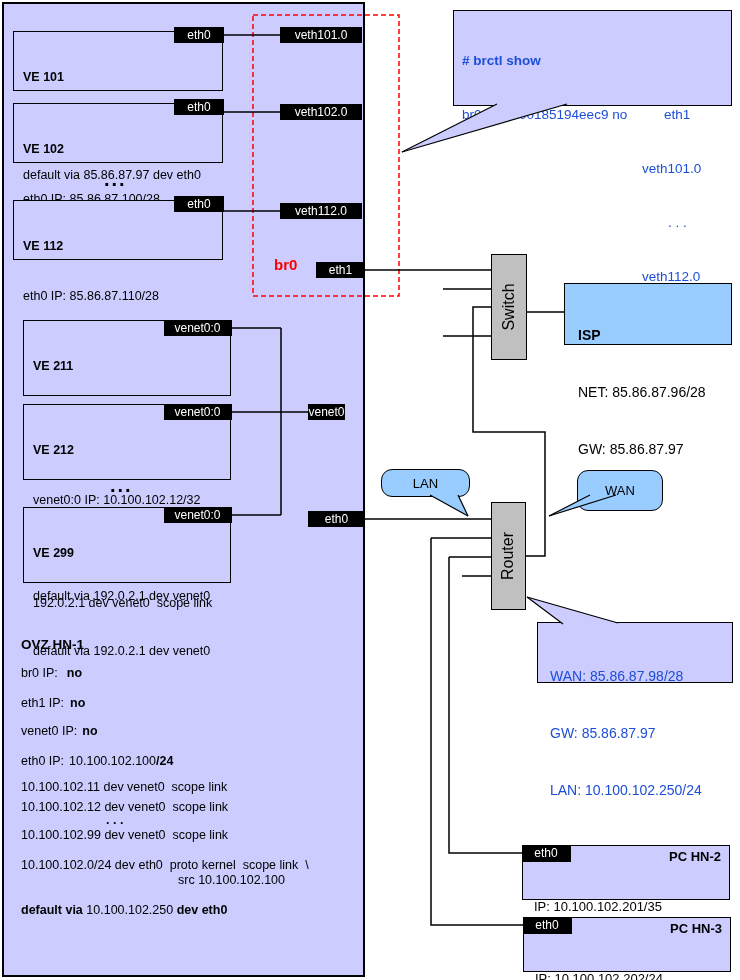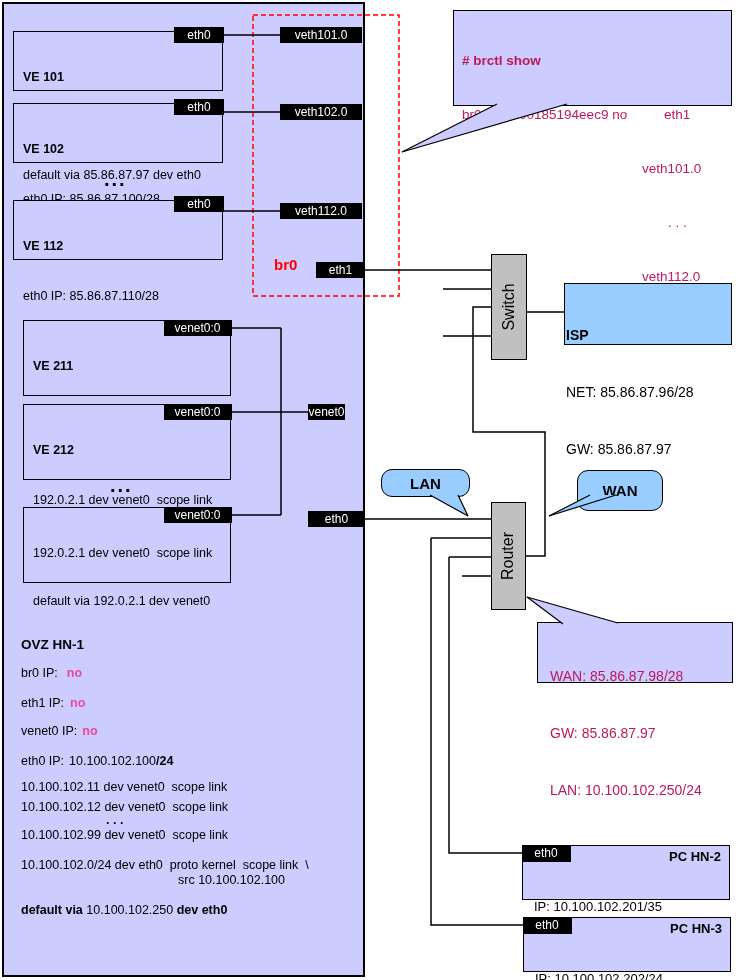--- a/index.html
+++ b/index.html
@@ -18,47 +18,47 @@
 
   
   .tag { position:absolute; background:#000; color:#fff; font-size:12px;
          line-height:16px; height:16px; text-align:center; white-space:nowrap; }
 
   .ellipsis { position:absolute; font-weight:bold; font-size:20px; letter-spacing:2px; color:#000; }
 
   
   .info-line { position:absolute; font-size:12.5px; color:#000; white-space:pre;text-align:center; }
   .b  { font-weight:bold; }
-  .red-b { color:#ec4899; font-weight:bold; }
+  .red-b { color:#000000; font-weight:bold; }
   .blue-b { color:#000000; font-weight:normal; }
 
   
-  .note { position:absolute; background:#ccccff; border:1.5px solid #000; color:#be185d; }
+  .note { position:absolute; background:#ccccff; border:1.5px solid #000; color:#1d4ed8; }
   .brctl { left:453px; top:10px; width:279px; height:96px; font-size:13.5px;
            line-height:18px; padding:5px 0 0 8px; white-space:pre; }
   .brctl .t { font-weight:bold; }
   .brctl .l2 { position:relative; }
   .brctl .l2 .port { position:absolute; left:202px; top:0; }
   .rnote { left:537px; top:622px; width:196px; height:61px; font-size:14px;
            line-height:19px; padding:6px 0 0 12px; white-space:pre; }
 
   .isp { position:absolute; left:564px; top:283px; width:168px; height:62px;
          background:#99ccff; border:1.5px solid #000; font-size:14px;
-         line-height:19px; padding:4px 0 0 1px; white-space:pre; }
+         line-height:19px; padding:4px 0 0 13px; white-space:pre; }
   .isp .t { font-weight:bold; }
 
   
   .device { position:absolute; background:#c0c0c0; border:1.5px solid #000;
             display:flex; align-items:center; justify-content:center; }
   .device span { transform:rotate(-90deg); font-size:16px; color:#000; white-space:nowrap; }
 
   
   .bubble { position:absolute; background:#99ccff; border:1.7px solid #000; border-radius:11px;
             display:flex; align-items:center; justify-content:center;
-            font-weight:bold; font-size:15px; color:#000; }
+            font-weight:normal; font-size:13px; color:#000; }
 
   
   .pc { position:absolute; width:208px; height:55px; background:#ccccff;
         border:1.5px solid #000; font-size:13px; }
   .pc .ptag { position:absolute; left:-1.5px; top:-1.5px; width:49px; background:#000; color:#fff;
               font-size:12px; line-height:17px; height:17px; text-align:center; }
   .pc .pname { position:absolute; right:8px; top:3px; font-weight:bold; }
   .pc .plines { position:absolute; left:11px; top:18px; line-height:17px; white-space:pre; }
 
   .br0-label { position:absolute; left:274px; top:256px; color:#ff0000;
@@ -101,26 +101,28 @@
 
   <div class="ve-box" style="left:23px;top:320px;width:208px;height:76px;">
     <div class="ve-title">VE 211</div>
     <div>venet0:0 IP: 10.100.102.11/32</div>
     <div>192.0.2.1 dev venet0  scope link</div>
     <div>default via 192.0.2.1 dev venet0</div>
     <div class="tag" style="right:-1.5px;top:-1.5px;width:68px;">venet0:0</div>
   </div>
   <div class="ve-box" style="left:23px;top:404px;width:208px;height:76px;">
     <div class="ve-title">VE 212</div>
+    <div>venet0:0 IP: 10.100.102.12/32</div>
     <div>192.0.2.1 dev venet0  scope link</div>
     <div>default via 192.0.2.1 dev venet0</div>
     <div class="tag" style="right:-1.5px;top:-1.5px;width:68px;">venet0:0</div>
   </div>
   <div class="ellipsis" style="left:110px;top:474px;">...</div>
   <div class="ve-box" style="left:23px;top:507px;width:208px;height:76px;">
+    <div class="ve-title">VE 299</div>
     <div>192.0.2.1 dev venet0  scope link</div>
     <div>default via 192.0.2.1 dev venet0</div>
     <div class="tag" style="right:-1.5px;top:-1.5px;width:68px;">venet0:0</div>
   </div>
 
   <div class="tag" style="left:308px;top:404px;width:37px;">venet0</div>
   <div class="tag" style="left:308px;top:511px;width:57px;">eth0</div>
 
   <div class="info-line b" style="left:21px;top:637px;font-size:13.5px;">OVZ HN-1</div>
   <div class="info-line" style="left:21px;top:666px;"><span>br0 IP:</span><span class="red-b" style="margin-left:9px;">no</span></div>

